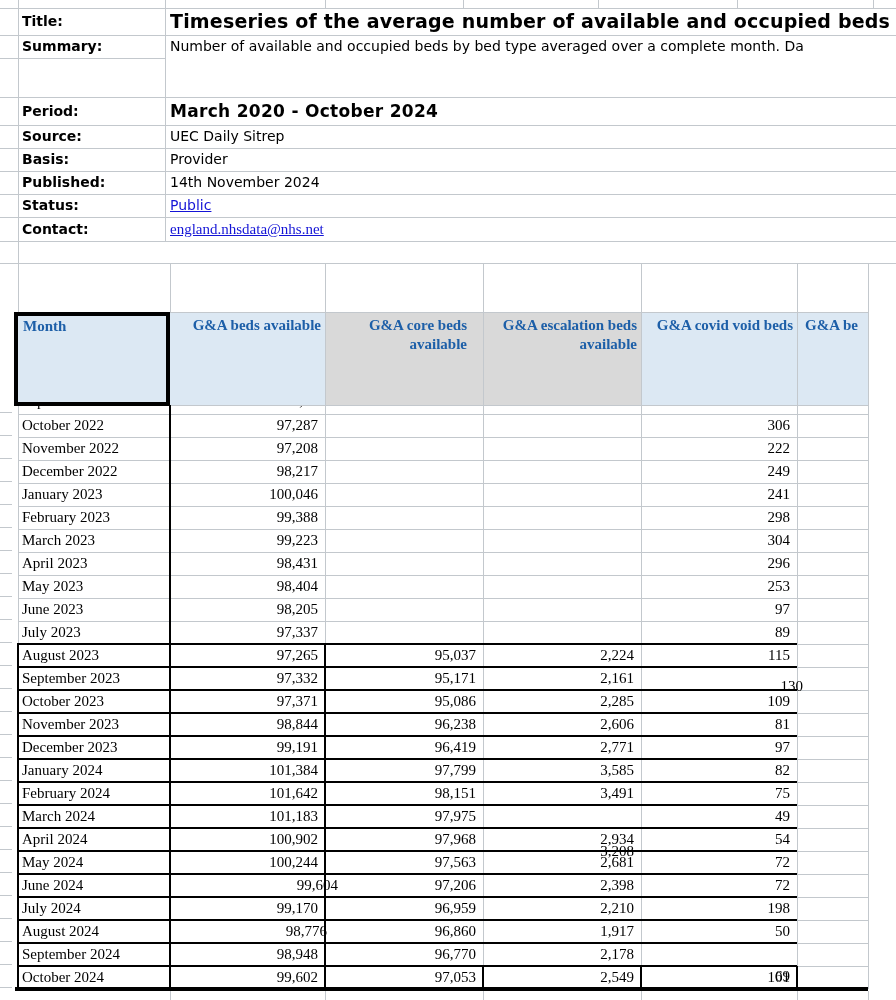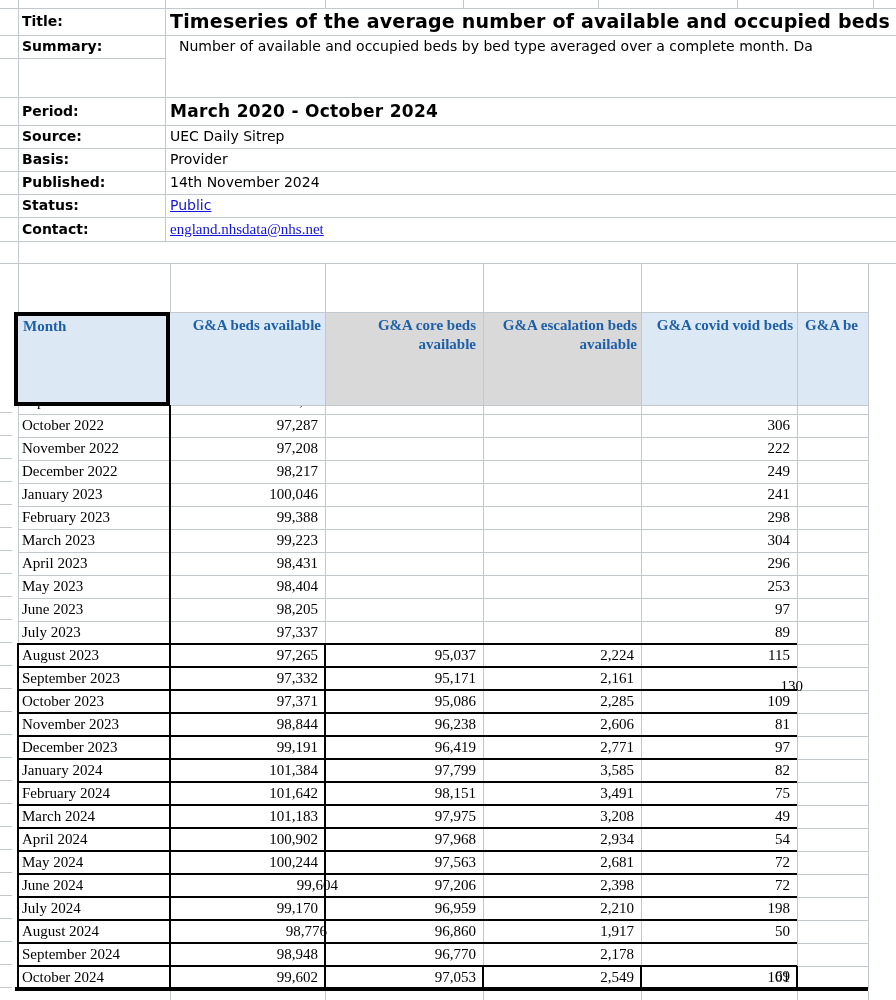--- a/index.html
+++ b/index.html
@@ -149,38 +149,38 @@
       <div class="line gray" style="left: 325px; top: 991px; width: 1px; height: 9px;"></div>
       <div class="line gray" style="left: 483px; top: 991px; width: 1px; height: 9px;"></div>
       <div class="line gray" style="left: 641px; top: 991px; width: 1px; height: 9px;"></div>
       <div class="line gray" style="left: 797px; top: 991px; width: 1px; height: 9px;"></div>
       <div class="line gray" style="left: 868px; top: 991px; width: 1px; height: 9px;"></div>
     </div>
   <div id="meta-rows">
       <div class="abs meta-label" style="top: 8px; height: 27px; line-height: 27px;">Title:</div>
       <div class="abs meta-value m-title" style="top: 8px; height: 27px; line-height: 27px;">Timeseries of the average number of available and occupied beds a</div>
       <div class="abs meta-label" style="top: 35px; height: 23px; line-height: 23px;">Summary:</div>
-      <div class="abs meta-value " style="top: 35px; height: 23px; line-height: 23px; margin-left: 9px;">Number of available and occupied beds by bed type averaged over a complete month. Da</div>
+      <div class="abs meta-value " style="top: 35px; height: 23px; line-height: 23px;">Number of available and occupied beds by bed type averaged over a complete month. Da</div>
       <div class="abs meta-label" style="top: 97px; height: 28px; line-height: 28px;">Period:</div>
       <div class="abs meta-value m-period" style="top: 97px; height: 28px; line-height: 28px;">March 2020 - October 2024</div>
       <div class="abs meta-label" style="top: 125px; height: 23px; line-height: 23px;">Source:</div>
       <div class="abs meta-value " style="top: 125px; height: 23px; line-height: 23px;">UEC Daily Sitrep</div>
       <div class="abs meta-label" style="top: 148px; height: 23px; line-height: 23px;">Basis:</div>
       <div class="abs meta-value " style="top: 148px; height: 23px; line-height: 23px;">Provider</div>
       <div class="abs meta-label" style="top: 171px; height: 23px; line-height: 23px;">Published:</div>
       <div class="abs meta-value " style="top: 171px; height: 23px; line-height: 23px;">14th November 2024</div>
       <div class="abs meta-label" style="top: 194px; height: 23px; line-height: 23px;">Status:</div>
       <div class="abs meta-value m-link" style="top: 194px; height: 23px; line-height: 23px;">Public</div>
       <div class="abs meta-label" style="top: 217px; height: 24px; line-height: 24px;">Contact:</div>
       <div class="abs meta-value m-link m-serif" style="top: 217px; height: 24px; line-height: 24px;">england.nhsdata@nhs.net</div>
     </div>
   <div id="table-header">
       <div class="abs month-head">Month</div>
       <div class="abs hcell txtz" style="left: 170px; width: 155px; text-align: right; padding-right: 4px; padding-left: 0px; white-space: normal;">G&amp;A beds available</div>
-      <div class="abs hcell txtz" style="left: 322px; width: 158px; text-align: right; padding-right: 4px; padding-left: 4px; white-space: normal;">G&amp;A core beds available</div>
+      <div class="abs hcell txtz" style="left: 313px; width: 158px; text-align: right; padding-right: 4px; padding-left: 4px; white-space: normal;">G&amp;A core beds available</div>
       <div class="abs hcell txtz" style="left: 483px; width: 158px; text-align: right; padding-right: 4px; padding-left: 0px; white-space: normal;">G&amp;A escalation beds available</div>
       <div class="abs hcell txtz" style="left: 641px; width: 156px; text-align: right; padding-right: 4px; padding-left: 0px; white-space: normal;">G&amp;A covid void beds</div>
       <div class="abs hcell txtz" style="left: 797px; width: 71px; text-align: left; padding-right: 0px; padding-left: 8px; white-space: nowrap;">G&amp;A be</div>
     </div>
   <div id="partial-row">
       <div class="inner">
         <div class="tmonth">September 2022</div>
         <div class="tval" style="left: 170px; width: 148px;">97,…</div>
       </div>
     </div>
@@ -281,21 +281,21 @@
         <div class="tmonth">February 2024</div>
         <div class="tval" style="left: 170px; width: 148px;">101,642</div>
         <div class="tval" style="left: 325px; width: 151px;">98,151</div>
         <div class="tval" style="left: 483px; width: 151px;">3,491</div>
         <div class="tval" style="left: 641px; width: 149px;">75</div>
       </div>
       <div class="abs trow" style="top: 805px;">
         <div class="tmonth">March 2024</div>
         <div class="tval" style="left: 170px; width: 148px;">101,183</div>
         <div class="tval" style="left: 325px; width: 151px;">97,975</div>
-        <div class="tval" style="left: 483px; width: 151px;">3,208</div>
+        <div class="tval" style="left: 483px; width: 151px; margin-top: 35px;">3,208</div>
         <div class="tval" style="left: 641px; width: 149px;">49</div>
       </div>
       <div class="abs trow" style="top: 828px;">
         <div class="tmonth">April 2024</div>
         <div class="tval" style="left: 170px; width: 148px;">100,902</div>
         <div class="tval" style="left: 325px; width: 151px;">97,968</div>
         <div class="tval" style="left: 483px; width: 151px;">2,934</div>
         <div class="tval" style="left: 641px; width: 149px;">54</div>
       </div>
       <div class="abs trow" style="top: 851px;">

